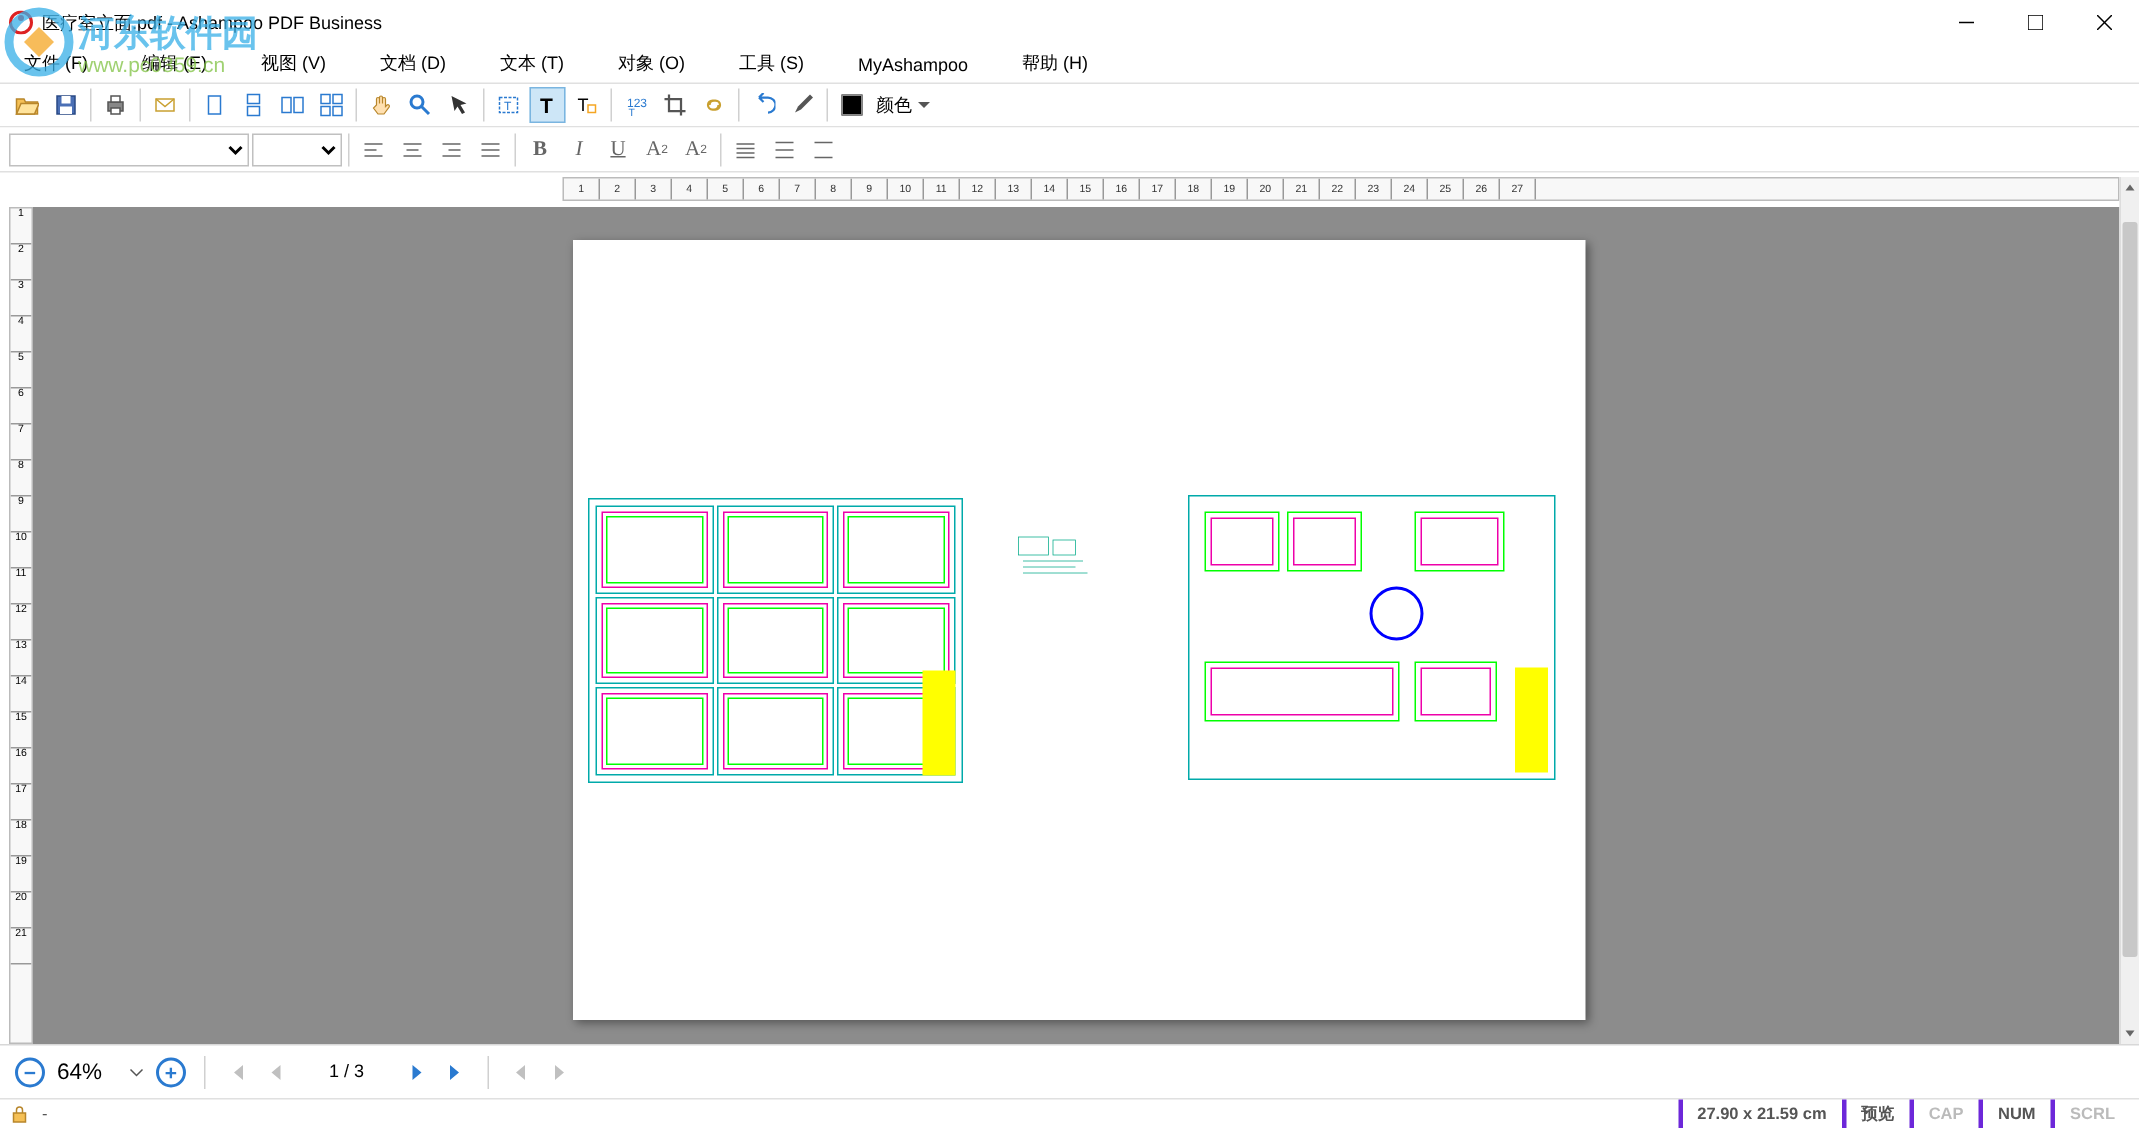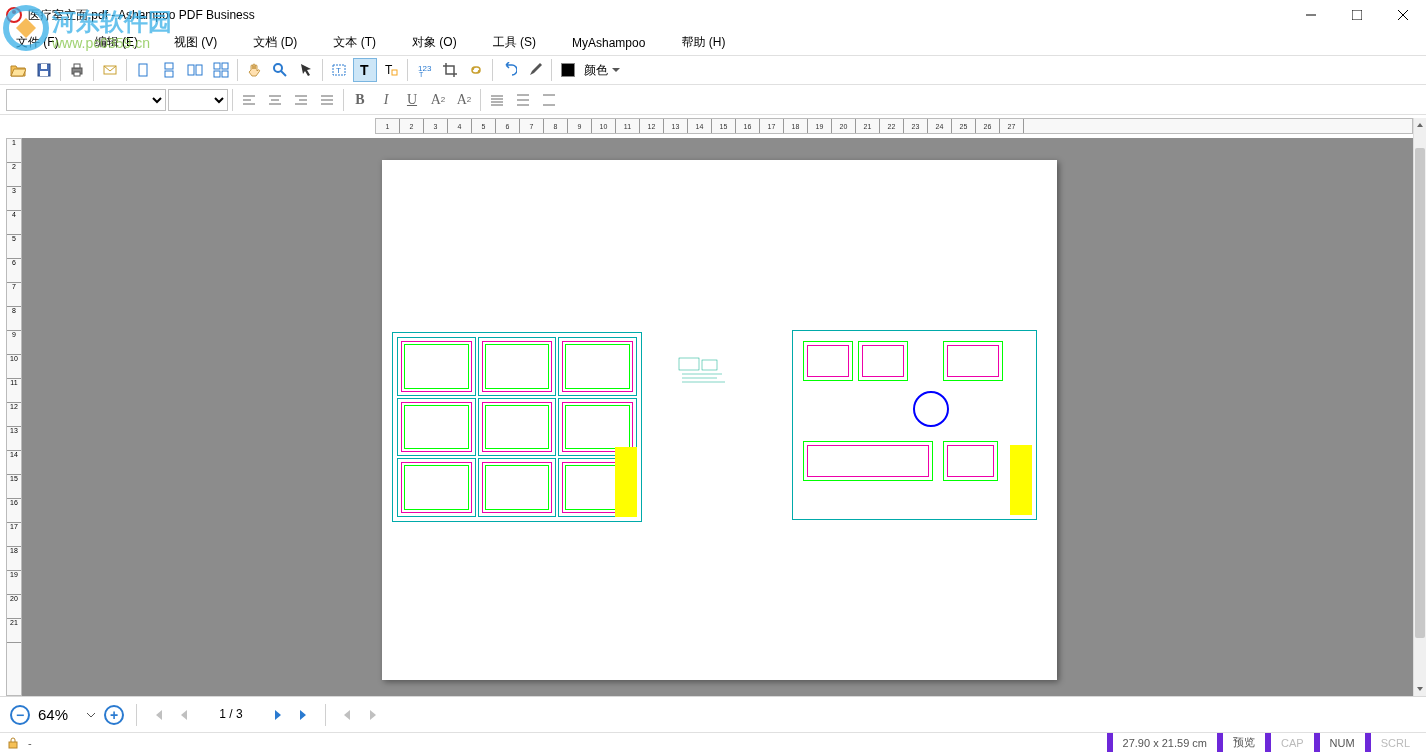--- a/index.html
+++ b/index.html
@@ -71,21 +71,21 @@
 .nav-sep { width:1px; height:22px; background:#d0d0d0; margin:0 4px; }
 .nav-icon { width:18px; height:18px; display:flex; align-items:center; justify-content:center; }
 .nav-icon svg { width:14px; height:14px; fill:#2a7ad0 }
 .nav-icon.disabled svg { fill:#c0c0c0 }
 .page-input { width:60px; height:20px; border:none; border-bottom:1px solid transparent; text-align:center; font-size:12px; }
 
 .statusbar { position:absolute; left:0; right:0; bottom:0; height:20px; display:flex; align-items:center; padding:0 6px; background:#fff; border-top:1px solid #e0e0e0; font-size:11px; color:#555; }
 .statusbar .lock { width:14px; height:14px; margin-right:6px; }
 .statusbar .dash { margin-left:2px; }
 .statusbar .spacer { flex:1; }
-.statusbar .pill { padding:0 10px; border-left:6px solid #6d28d9; height:100%; display:flex; align-items:center; }
+.statusbar .pill { padding:0 10px; border-left:3px solid #6d28d9; height:100%; display:flex; align-items:center;font-weight:bold; }
 .statusbar .caps { color:#bbb; }
 </style>
 </head>
 <body>
 
 <svg class="watermark" width="200" height="56">
   <g>
     <circle cx="26" cy="28" r="20" fill="none" stroke="#38b0e8" stroke-width="6"></circle>
     <path d="M16 28 L26 18 L36 28 L26 38 Z" fill="#f5a623"></path>
     <text x="52" y="30" font-size="24" font-weight="bold" fill="#38b0e8" font-family="SimHei,sans-serif">河东软件园</text>

